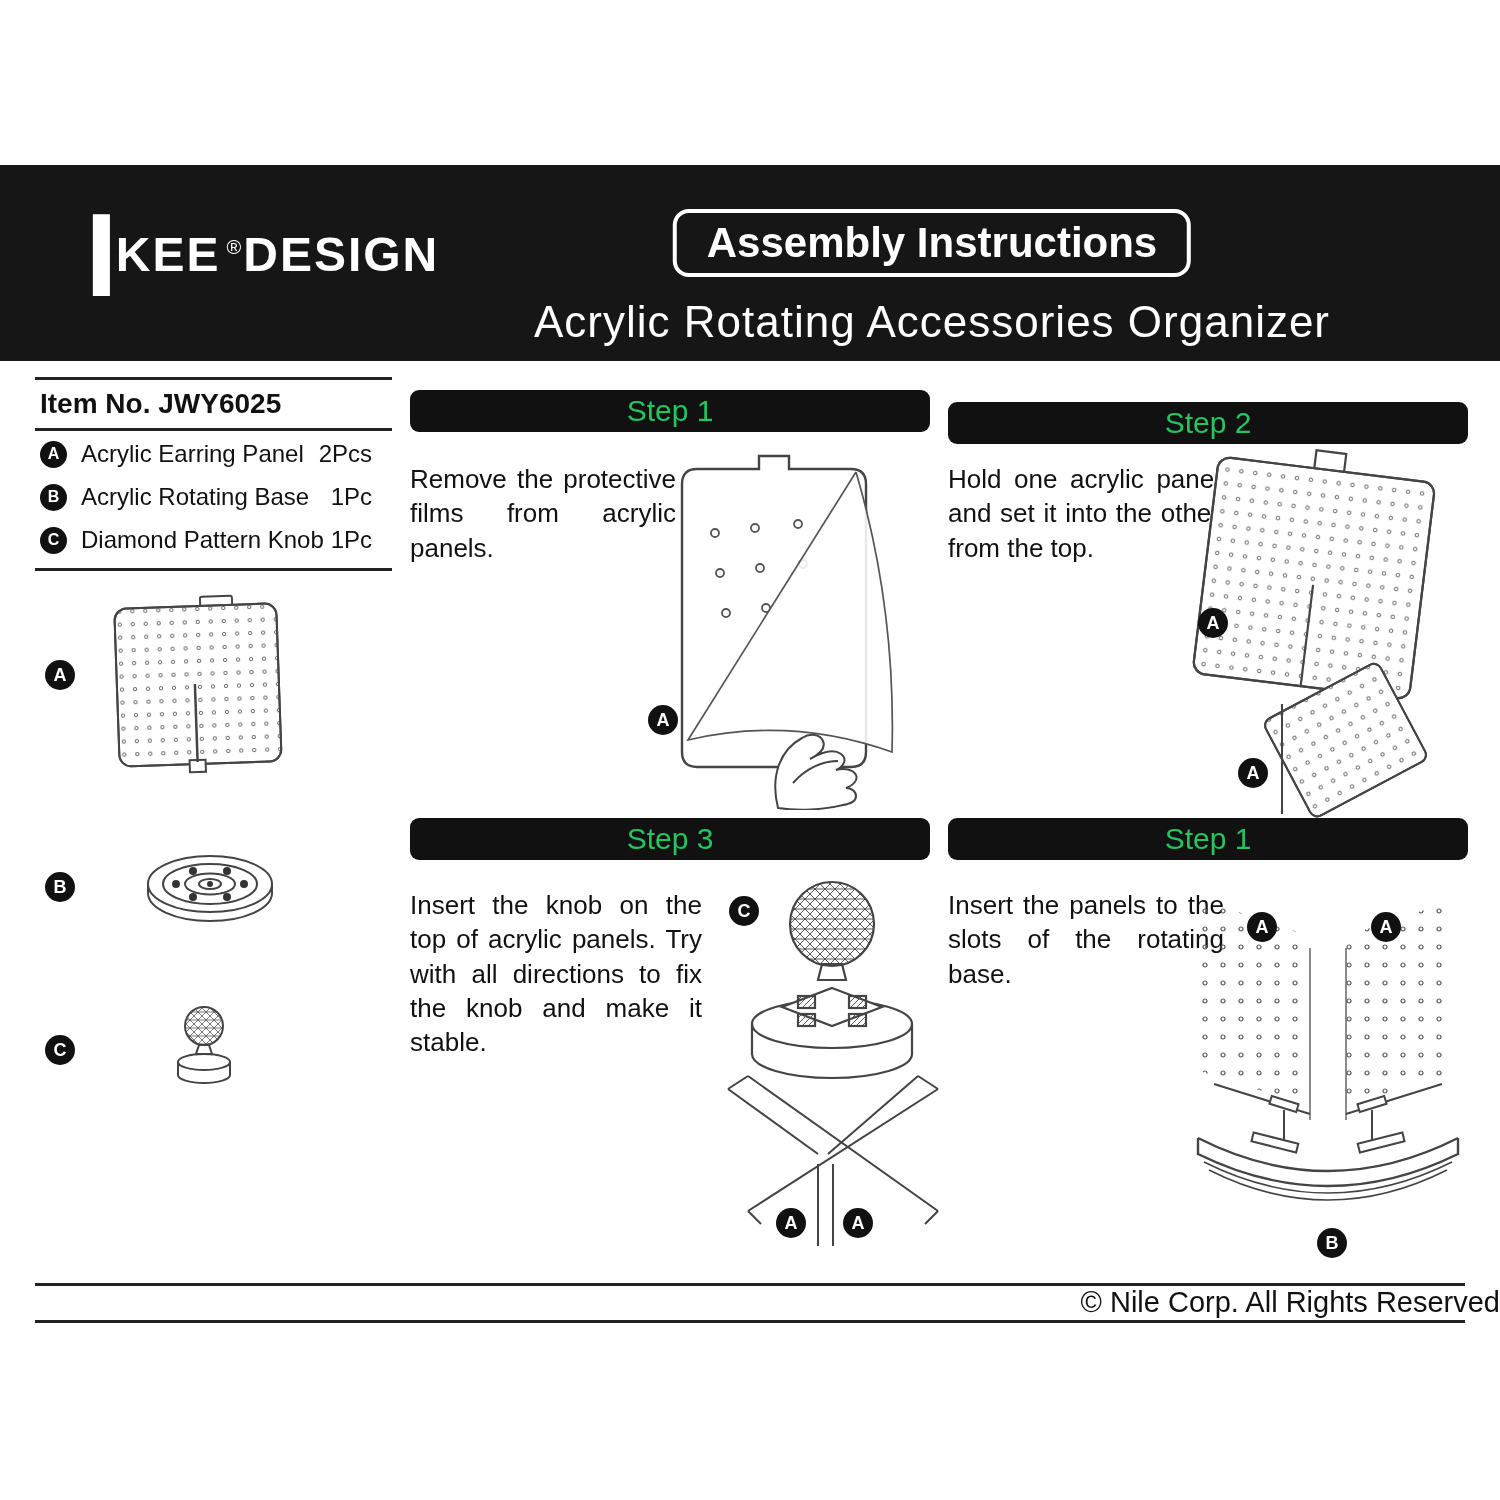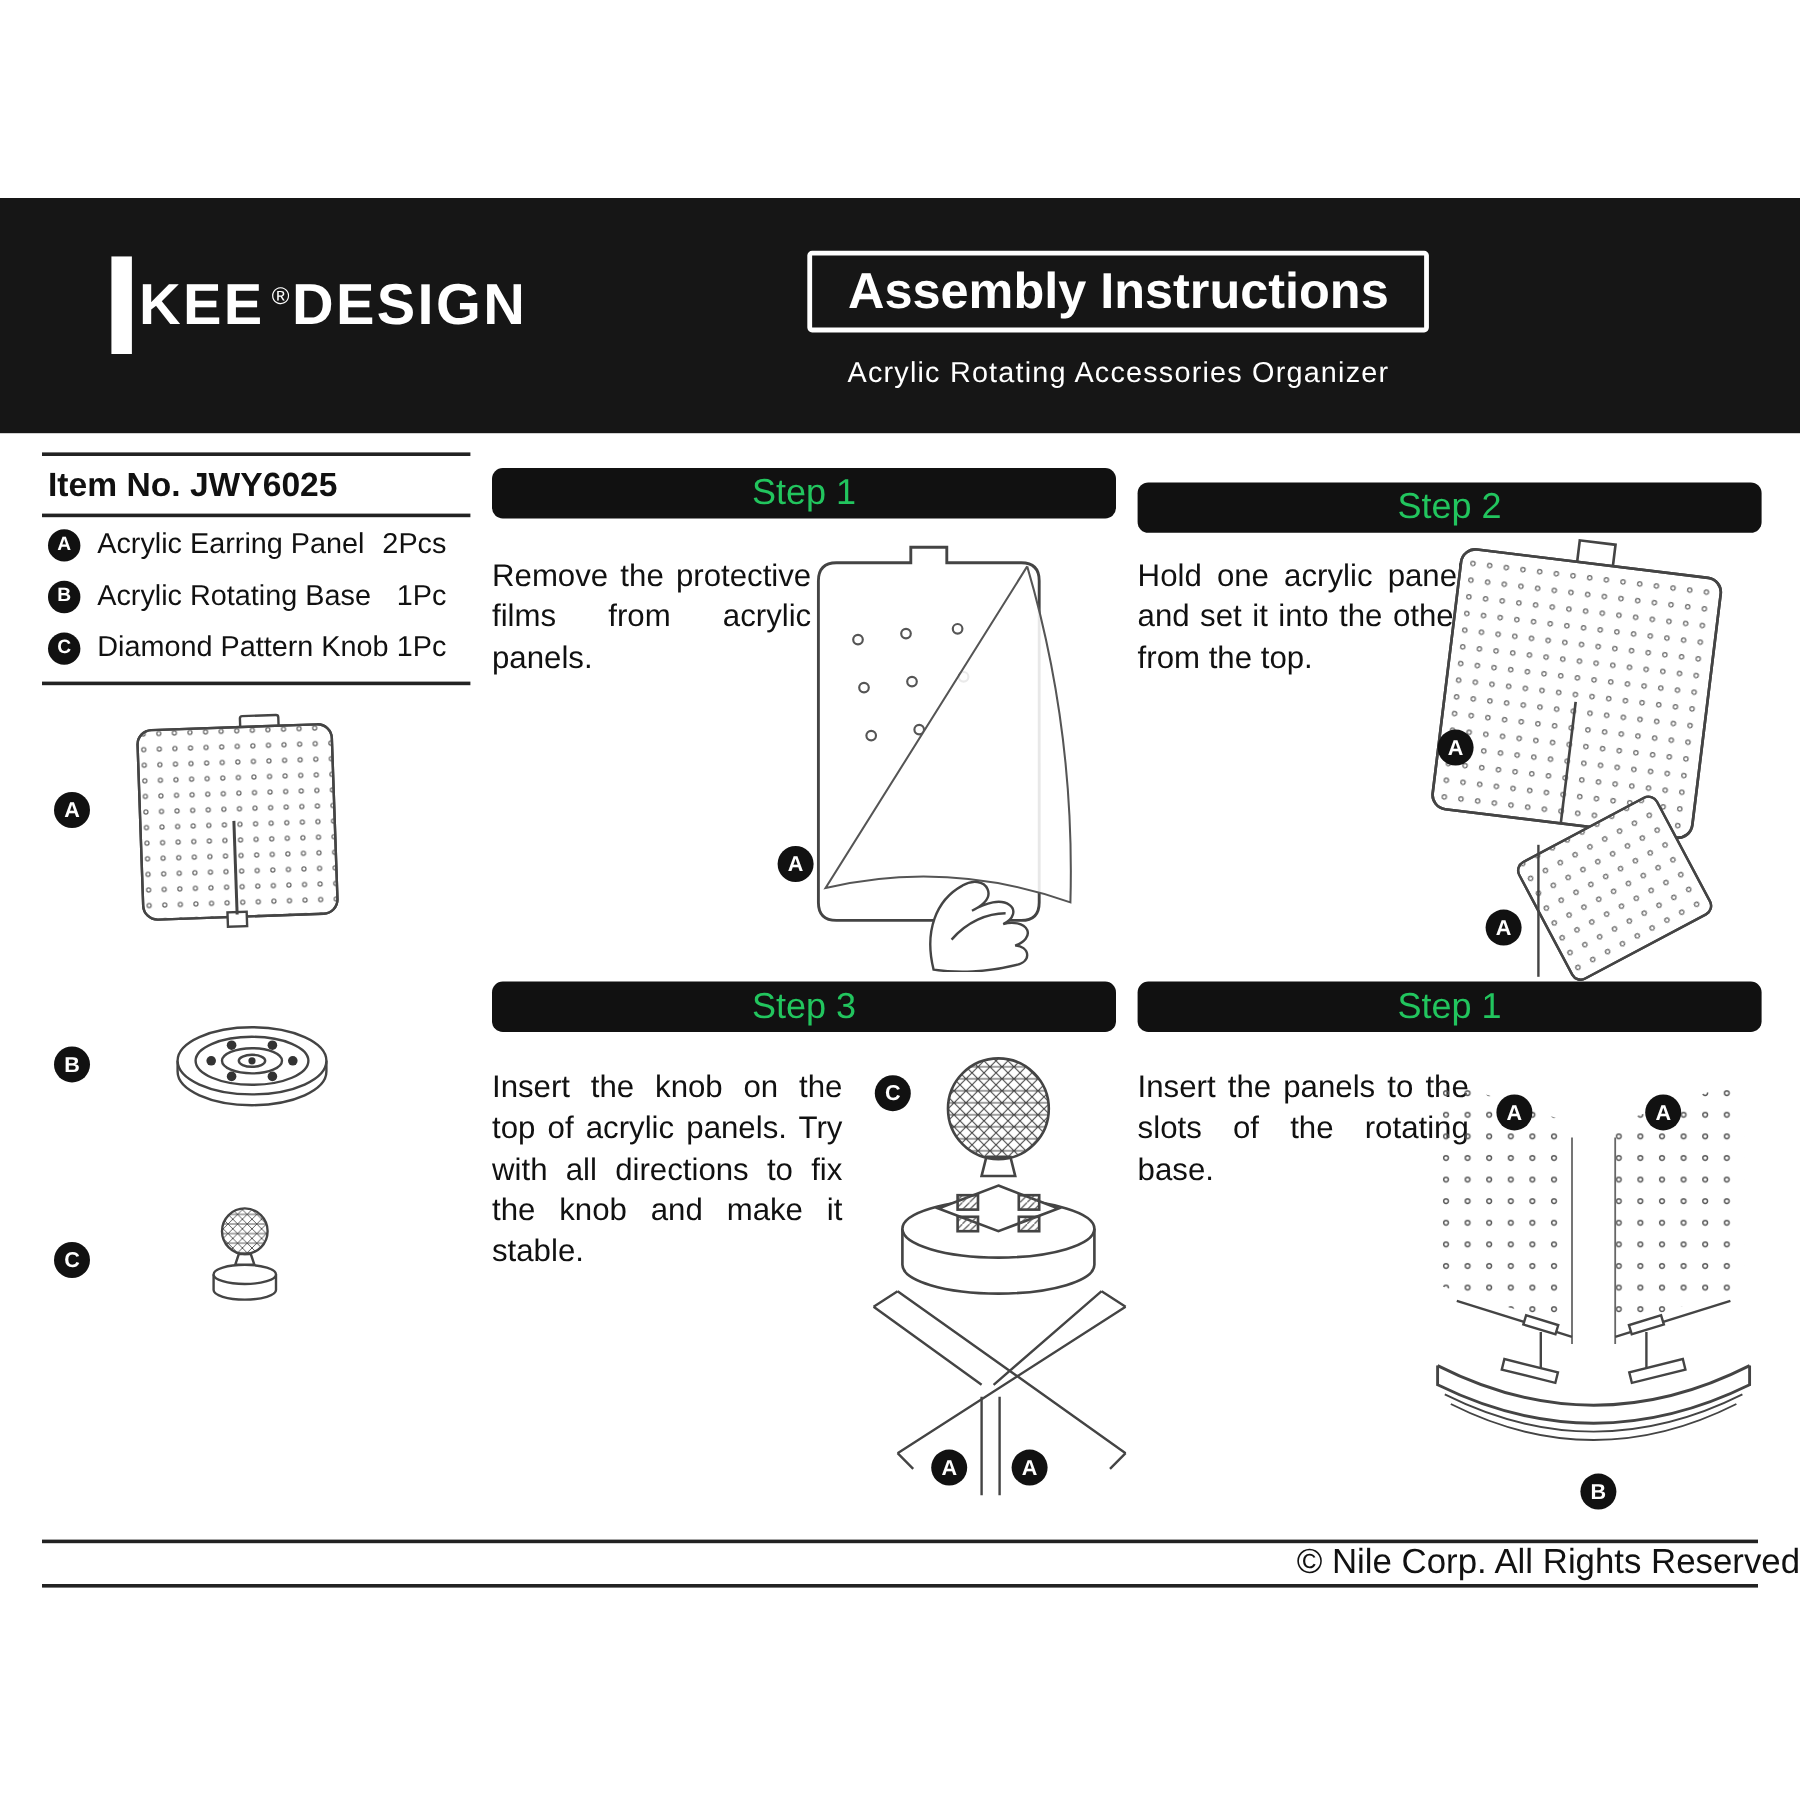--- a/index.html
+++ b/index.html
@@ -8,23 +8,23 @@
   .page { position:absolute; inset:0; background:#fff; overflow:hidden; }
 
   
   .topbar { position:absolute; left:0; top:165px; width:1500px; height:196px; background:#161616; color:#fff; }
   .logo { position:absolute; left:85px; top:42px; display:flex; align-items:center; }
   .logo-i { font-size:118px; font-weight:700; line-height:0.82; letter-spacing:-4px; }
   .logo-stack { display:flex; flex-direction:row; margin-left:2px; }
   .logo-top, .logo-bottom { font-size:48px; font-weight:700; line-height:1.04; letter-spacing:2px; }
   .reg { font-size:20px; vertical-align:super; font-weight:400; margin-left:6px; }
   .title-box { position:absolute; left:932px; top:44px; transform:translateX(-50%);
-    border:4px solid #fff; border-radius:4px; padding:6px 30px; font-size:42px; font-weight:700; white-space:nowrap; }
+    border:4px solid #fff; border-radius:16px; padding:6px 30px; font-size:42px; font-weight:700; white-space:nowrap; }
   .subtitle { position:absolute; left:932px; top:132px; transform:translateX(-50%);
-    font-size:24px; font-weight:400; letter-spacing:1px; white-space:nowrap; }
+    font-size:44px; font-weight:400; letter-spacing:1px; white-space:nowrap; }
 
   
   .rule { position:absolute; height:3px; background:#222; }
 
   
   .item-no { position:absolute; left:40px; top:388px; font-size:28px; font-weight:600; }
   .parts-list { position:absolute; left:40px; top:440px; width:332px; list-style:none; display:flex; flex-direction:column; gap:15px; }
   .part-row { display:flex; align-items:center; font-size:24px; }
   .part-name { margin-left:14px; }
   .part-qty { margin-left:auto; }

